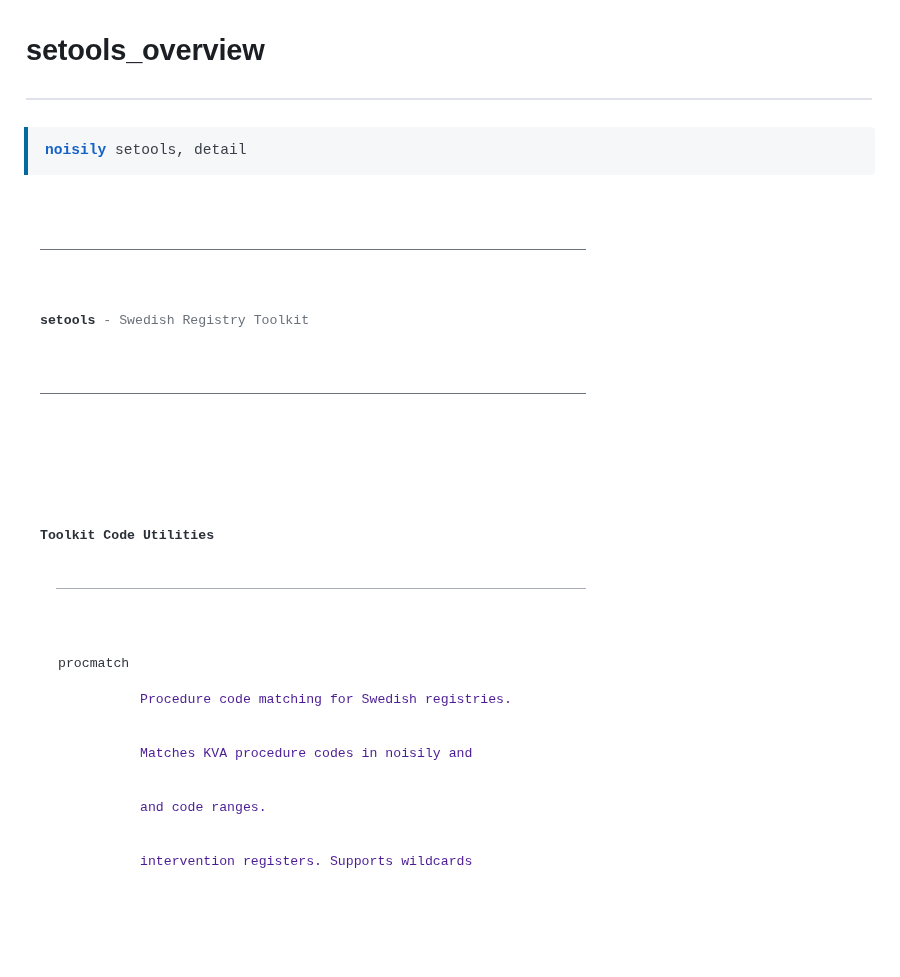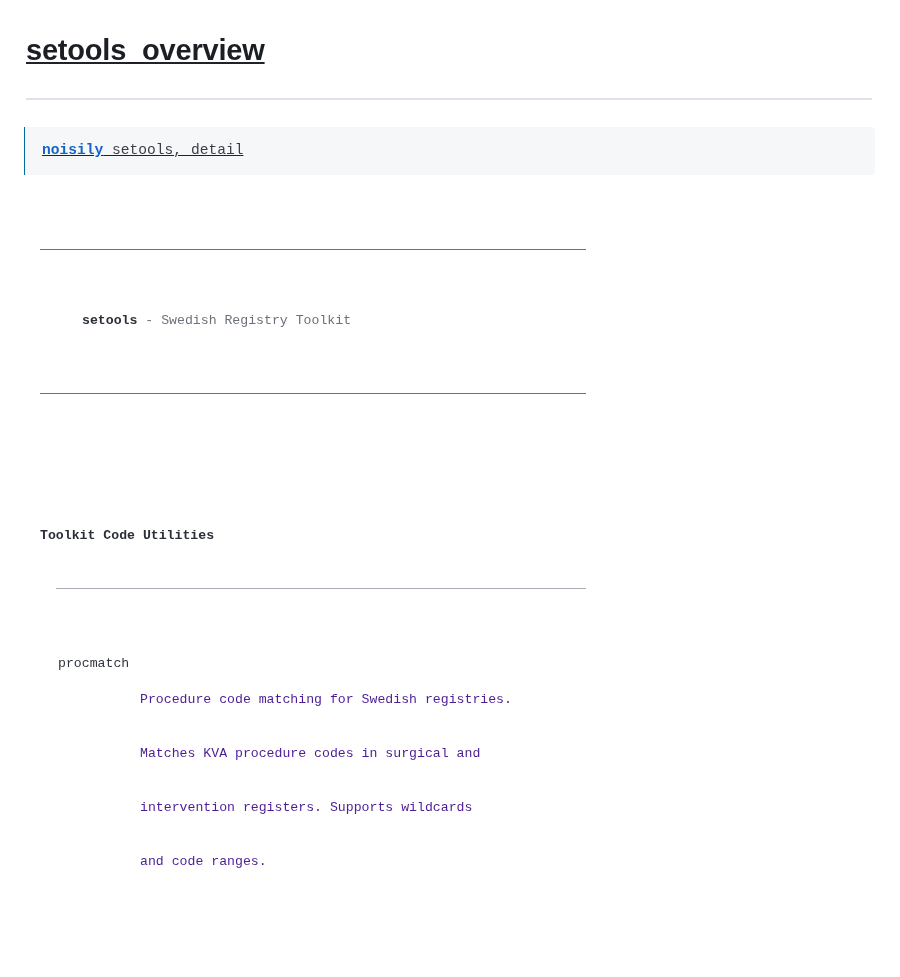--- a/index.html
+++ b/index.html
@@ -20,21 +20,20 @@
     width: 900px;
     min-height: 977px;
     box-sizing: border-box;
     padding: 0;
     position: relative;
   }
 
   
   .title-block {
     padding: 32px 28px 0 26px;
-    text-decoration: underline;
   }
   .doc-title {
     font-family: "Liberation Sans", sans-serif;
     font-size: 29px;
     font-weight: bold;
     letter-spacing: -0.2px;
     color: #1b1f24;
     margin: 0;
     padding: 0 0 2px 0;
     line-height: 1.25;
@@ -47,24 +46,23 @@
   }
 
   
   .cell-wrap {
     padding: 27px 0 0 24px;
   }
   .input-cell {
     width: 851px;
     box-sizing: border-box;
     background: #f6f7f9;
-    border-left: 1px solid #0369a1;
+    border-left: 4px solid #0369a1;
     border-radius: 0 4px 4px 0;
     padding: 13px 14px 13px 17px;
-    text-decoration: underline;
   }
   .code-line {
     font-family: "Liberation Mono", monospace;
     font-size: 14.6px;
     line-height: 1.5;
     color: #3a3f47;
     white-space: pre;
   }
   .kw {
     color: #1663c7;
@@ -89,21 +87,20 @@
   }
   .rule-section {
     height: 1px;
     background: #a9aeb6;
     width: 530px;
     margin: 0 0 0 16px;
   }
 
   .banner-line {
     padding: 8px 0 9px 0;
-    margin-left: 42px;
   }
   .banner-name {
     color: #2b3038;
     font-weight: bold;
   }
   .banner-desc {
     color: #6b717a;
   }
 
   .section-title {
@@ -159,23 +156,23 @@
 
     
     <div>
       <div class="section-title">Toolkit Code Utilities</div>
       <div class="rule-section"></div>
 
       <div class="entry entry-first">
         <div class="entry-name">procmatch</div>
         <div class="entry-desc">
           <div>Procedure code matching for Swedish registries.</div>
-          <div>Matches KVA procedure codes in surgical and</div>
+          <div>Matches KVA procedure codes in noisily and</div>
+          <div>and code ranges.</div>
           <div>intervention registers. Supports wildcards</div>
-          <div>and code ranges.</div>
         </div>
       </div>
 
       <div class="spacer-12"></div>
 
       
     </div>
 
     
     

